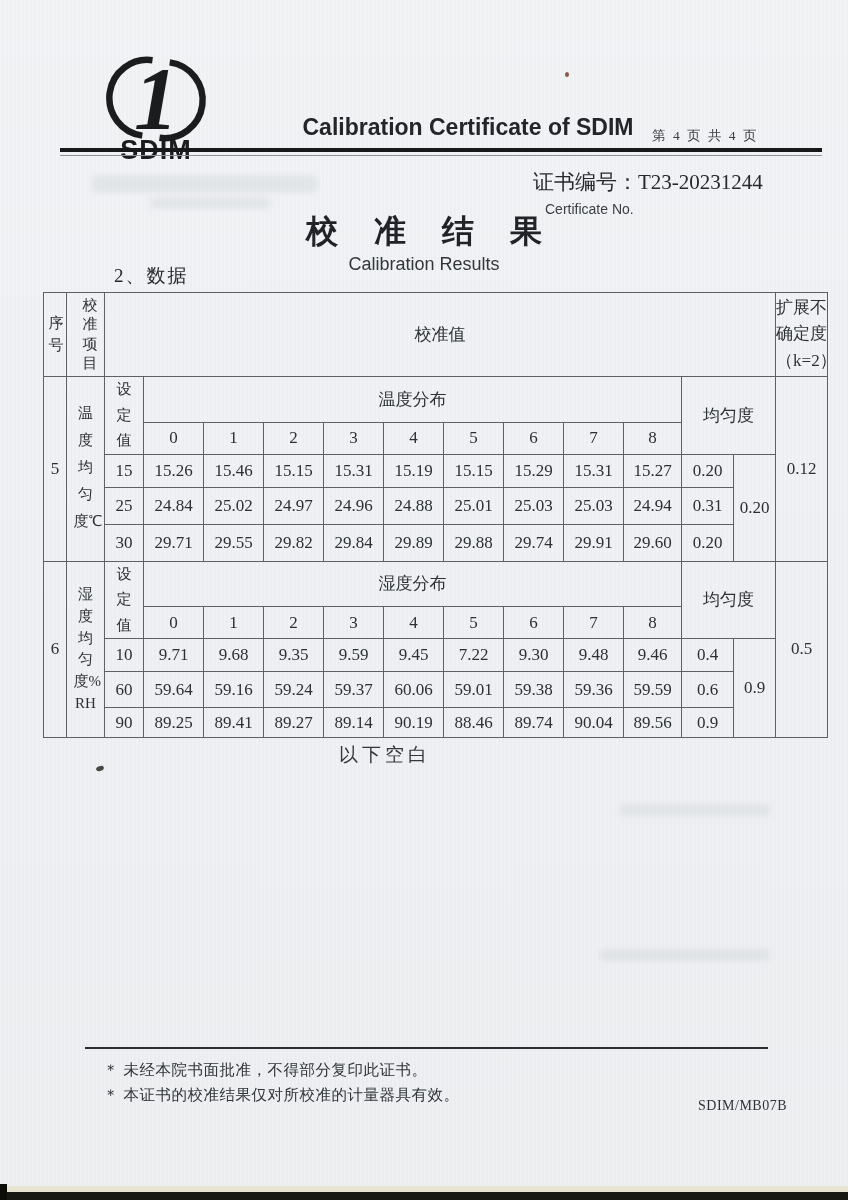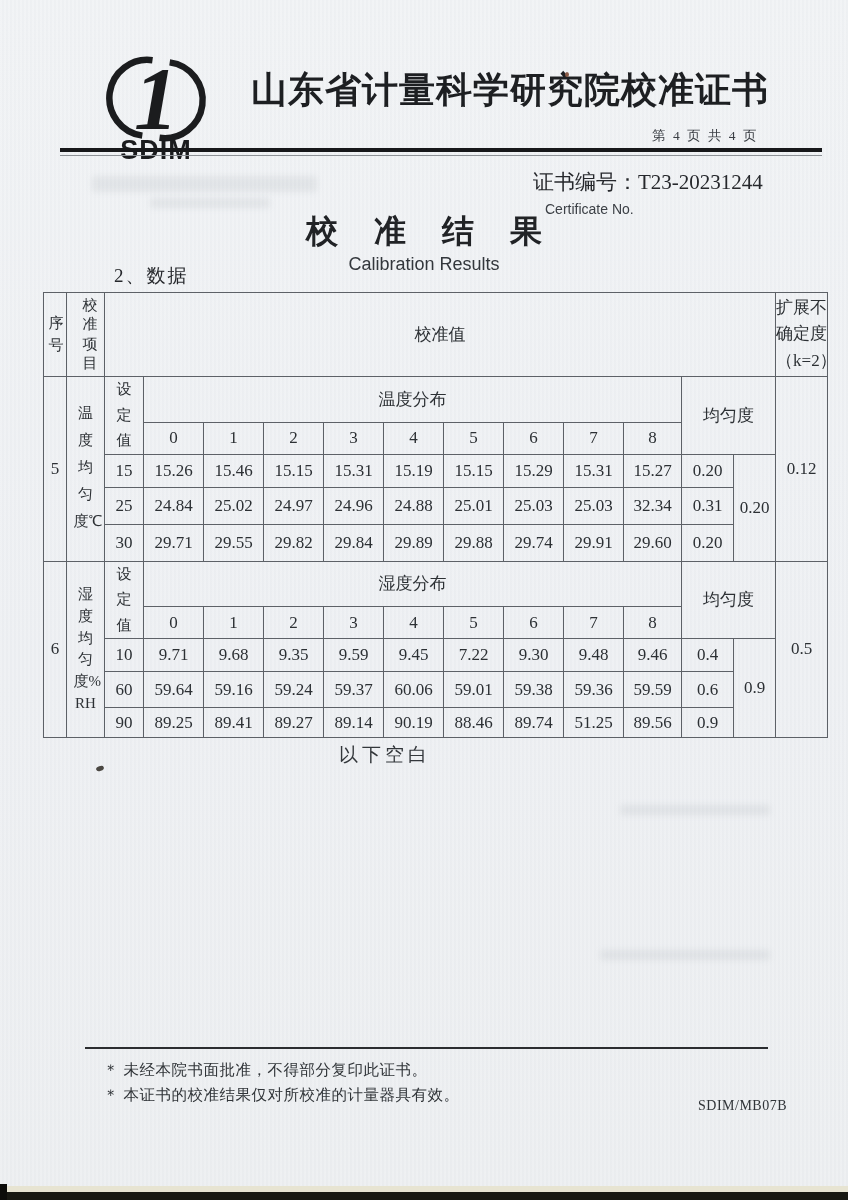--- a/index.html
+++ b/index.html
@@ -81,21 +81,21 @@
   <div class="logo">
     <svg width="116" height="106" viewBox="0 0 116 106">
       <g fill="none" stroke="#1b1c1e" stroke-width="6.5">
         <path d="M 54.5 4.2 A 38 38 0 0 0 44.3 79.6"></path>
         <path d="M 61.5 81.8 A 38 38 0 0 0 71.7 6.4"></path>
       </g>
       <text x="58" y="72" text-anchor="middle" font-family="Liberation Serif, DejaVu Serif, serif" font-size="88" font-weight="bold" font-style="italic" fill="#1b1c1e">1</text>
       <text x="58" y="103" text-anchor="middle" font-family="Liberation Sans, DejaVu Sans, sans-serif" font-size="27" font-weight="bold" letter-spacing="1" fill="#1b1c1e">SDIM</text>
     </svg>
   </div>
-  <div class="title-cn">山东省计量科学研究院校准证书</div>
+  <div class="title-en">Calibration Certificate of SDIM</div>
   <div class="page-info">第 4 页 共 4 页</div>
   <div class="head-rule"></div>
   <div class="head-rule2"></div>
 
   <div class="cert-line">证书编号：T23-20231244</div>
   <div class="cert-sub">Certificate No.</div>
 
   <div class="res-cn">校 准 结 果</div>
   <div class="res-en">Calibration Results</div>
   <div class="data-label">2、数据</div>
@@ -165,21 +165,21 @@
     <tr class="rh-d2">
       <td>25</td>
       <td>24.84</td>
       <td>25.02</td>
       <td>24.97</td>
       <td>24.96</td>
       <td>24.88</td>
       <td>25.01</td>
       <td>25.03</td>
       <td>25.03</td>
-      <td>32.34</td>
+      <td>24.94</td>
       <td>0.31</td>
     </tr>
     <tr class="rh-d2">
       <td>30</td>
       <td>29.71</td>
       <td>29.55</td>
       <td>29.82</td>
       <td>29.84</td>
       <td>29.89</td>
       <td>29.88</td>
@@ -237,21 +237,21 @@
     </tr>
     <tr class="rh-d4">
       <td>90</td>
       <td>89.25</td>
       <td>89.41</td>
       <td>89.27</td>
       <td>89.14</td>
       <td>90.19</td>
       <td>88.46</td>
       <td>89.74</td>
-      <td>51.25</td>
+      <td>90.04</td>
       <td>89.56</td>
       <td>0.9</td>
     </tr>
   </tbody>
     </table>
 
   <div class="below-blank">以下空白</div>
 
   <div class="foot-rule"></div>
   <div class="note note2">＊ 本证书的校准结果仅对所校准的计量器具有效。</div>

